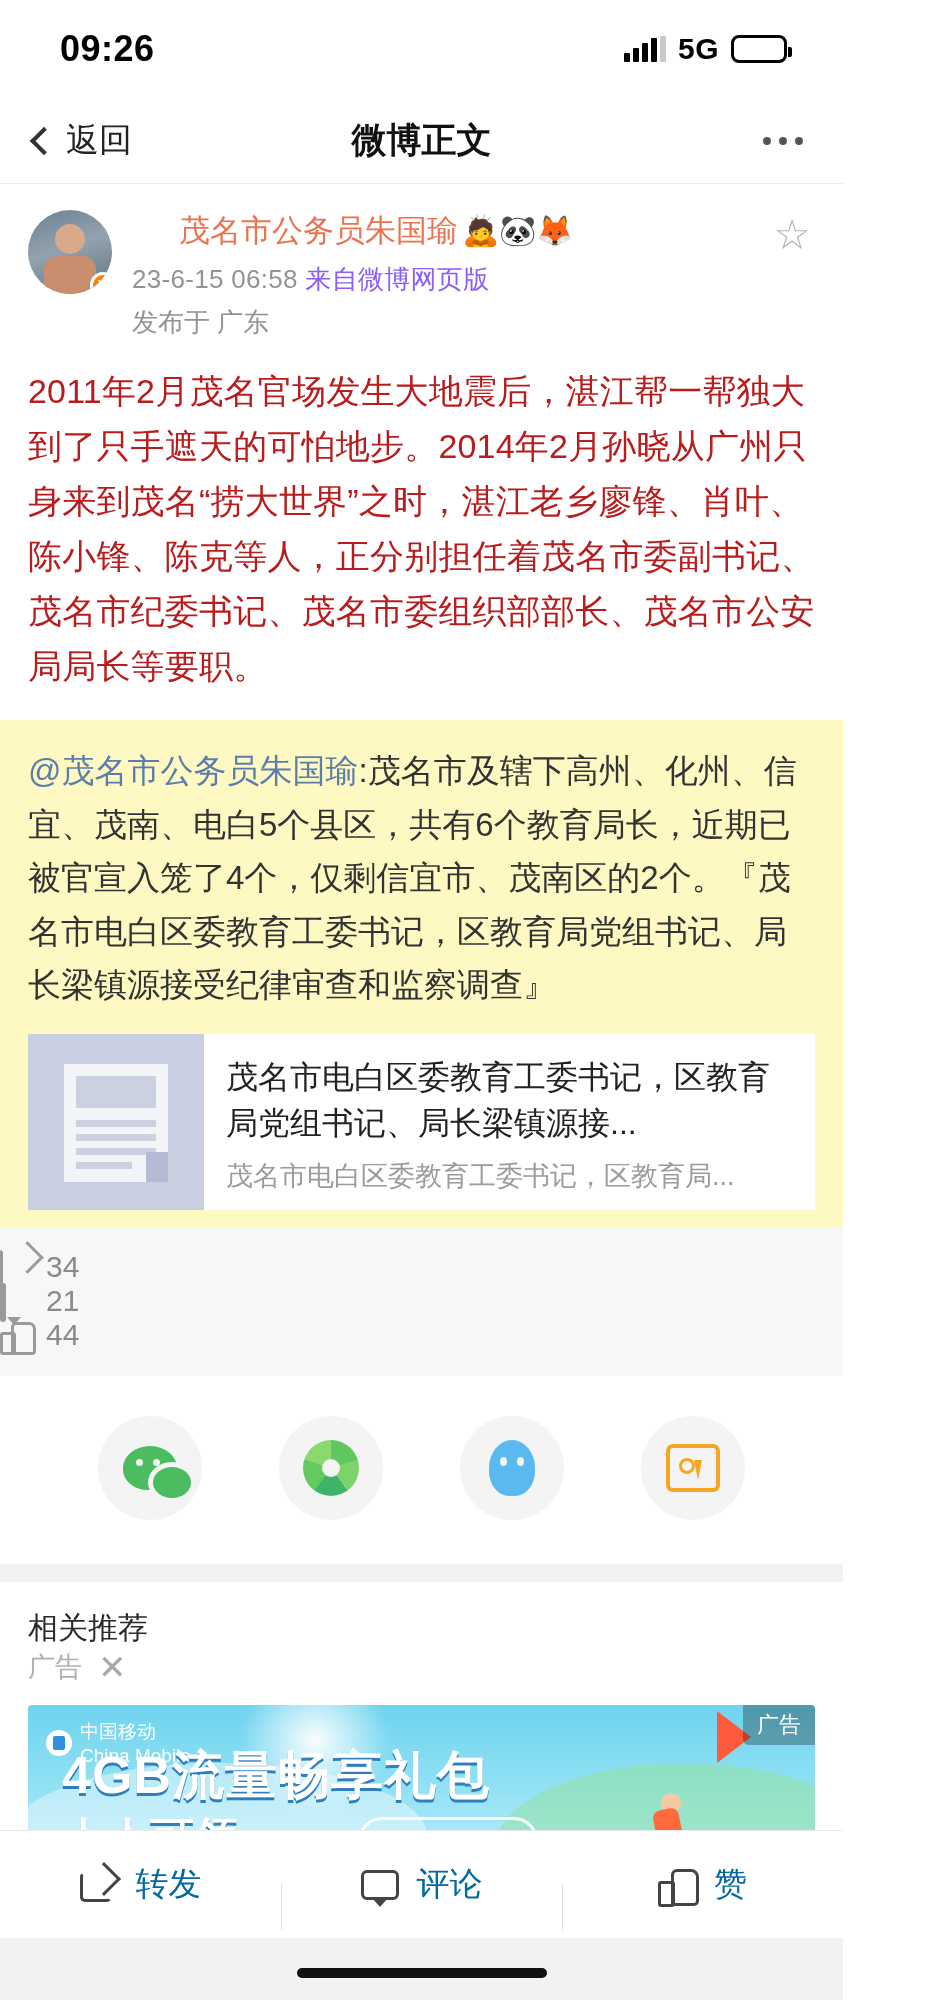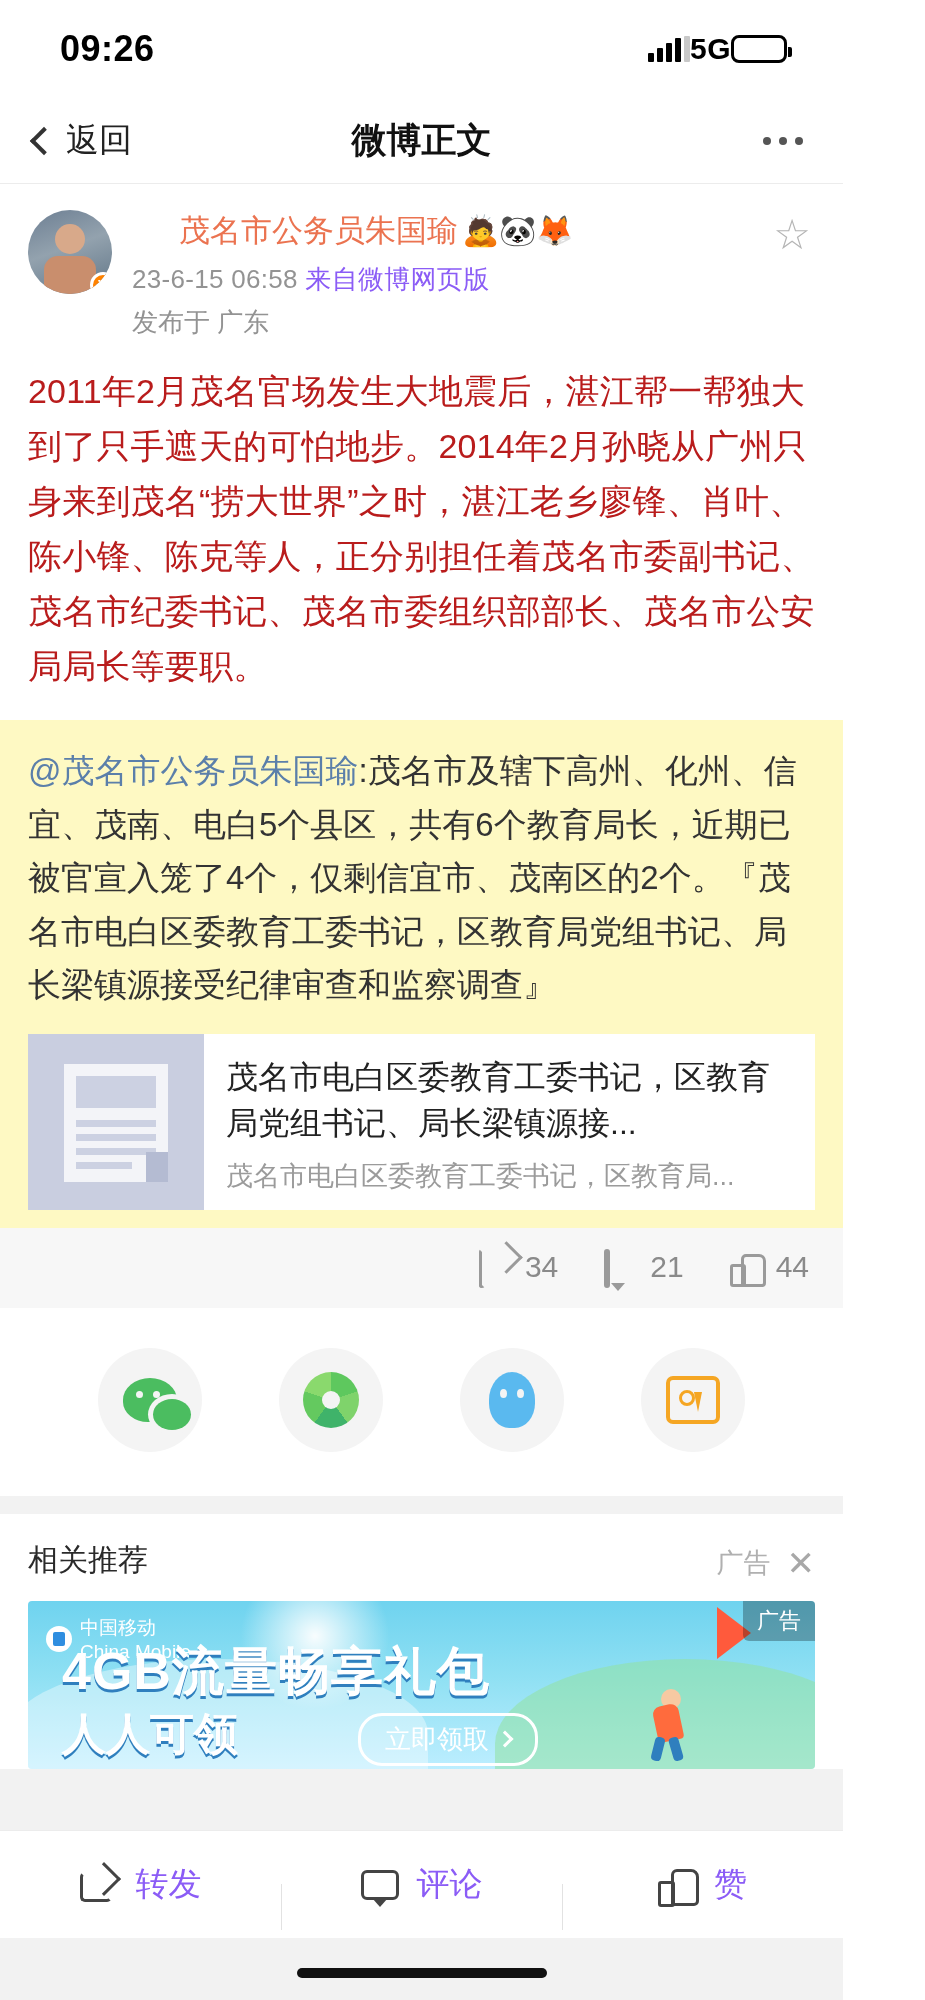--- a/index.html
+++ b/index.html
@@ -29,21 +29,21 @@
   }
   .status-time {
     font-size: 36px;
     font-weight: bold;
     color: #000;
     letter-spacing: 0.5px;
   }
   .status-right {
     display: flex;
     align-items: center;
-    gap: 0;
+    gap: 12px;
   }
   .signal-bars {
     display: flex;
     align-items: flex-end;
     gap: 3px;
     height: 26px;
   }
   .signal-bars i {
     display: block;
     width: 6px;
@@ -303,25 +303,25 @@
     white-space: nowrap;
     overflow: hidden;
     text-overflow: ellipsis;
   }
 
   
   .counts {
     background: #f7f7f7;
     display: flex;
     justify-content: flex-end;
-    align-items: flex-end;
-    gap: 46px;
+    align-items: flex-start;
     padding: 22px 34px 24px 0;
     font-size: 30px;
     color: #8a8a8a;
+    flex-direction: column;
   }
   .count-item {
     display: flex;
     align-items: center;
     gap: 12px;
   }
   .ic {
     width: 34px; height: 30px;
     position: relative;
     display: inline-block;
@@ -474,22 +474,23 @@
 
   .gap { height: 18px; background: #f2f2f2; }
 
   
   .reco {
     background: #ffffff;
     padding: 26px 28px 0 28px;
   }
   .reco-head {
     display: flex;
-    align-items: flex-end;
+    align-items: flex-start;
     justify-content: space-between;
+    flex-direction: column;
   }
   .reco-title {
     font-size: 30px;
     color: #2a2a2a;
   }
   .reco-right {
     display: flex;
     align-items: center;
     gap: 16px;
     color: #b0b0b0;
@@ -625,21 +626,21 @@
     display: flex;
     align-items: center;
   }
   .bottom-item {
     flex: 1;
     display: flex;
     align-items: center;
     justify-content: center;
     gap: 18px;
     font-size: 33px;
-    color: #8b5cf6;
+    color: #0369a1;
     position: relative;
   }
   .bottom-item + .bottom-item::before {
     content: "";
     position: absolute;
     left: 0; top: 22px;
     width: 1px; height: 46px;
     background: #e2e2e2;
   }
   .b-ic { position: relative; width: 38px; height: 36px; }

